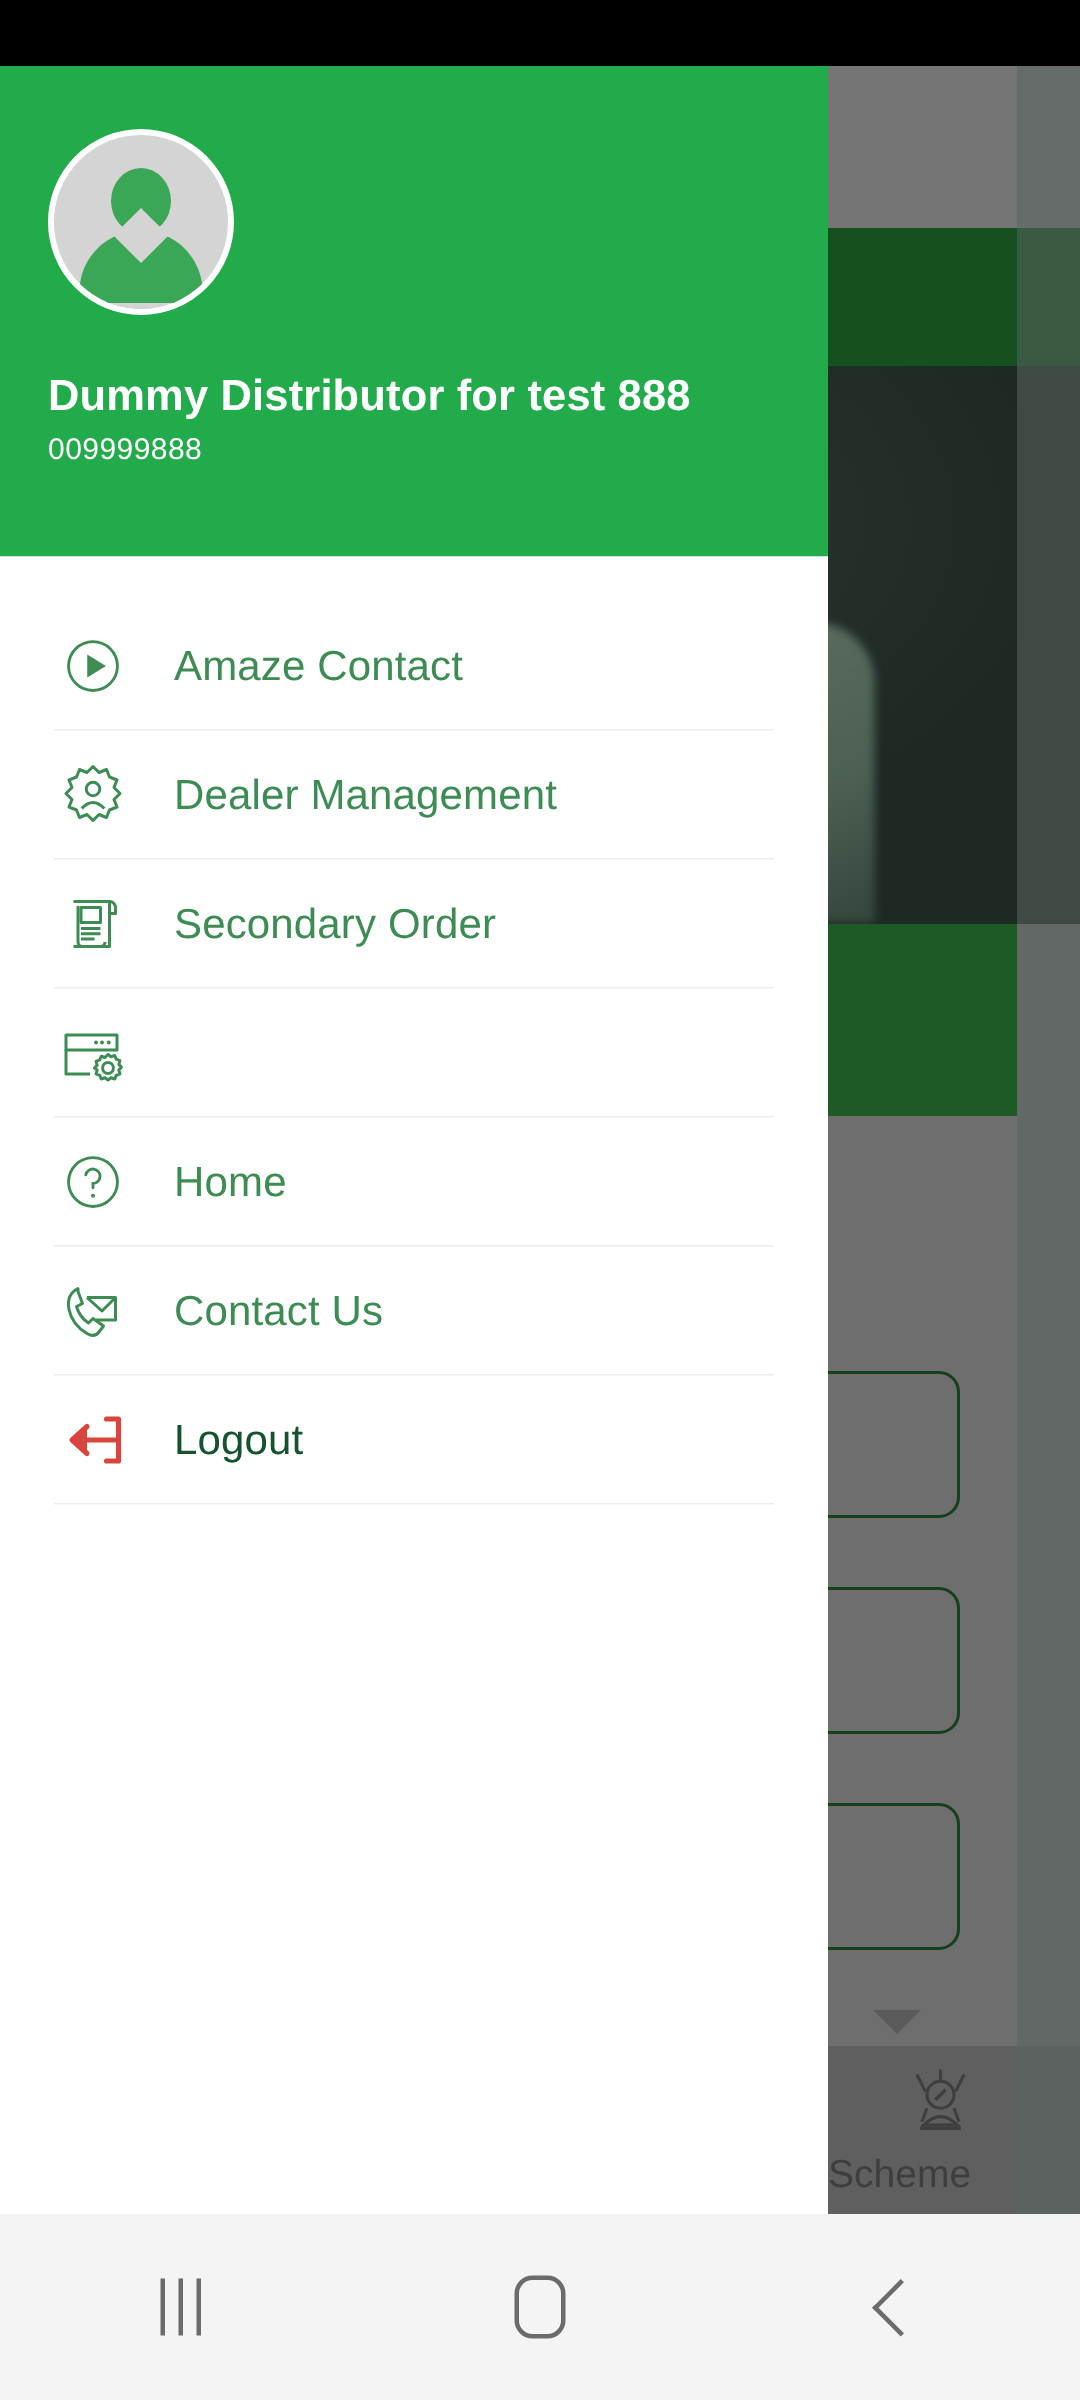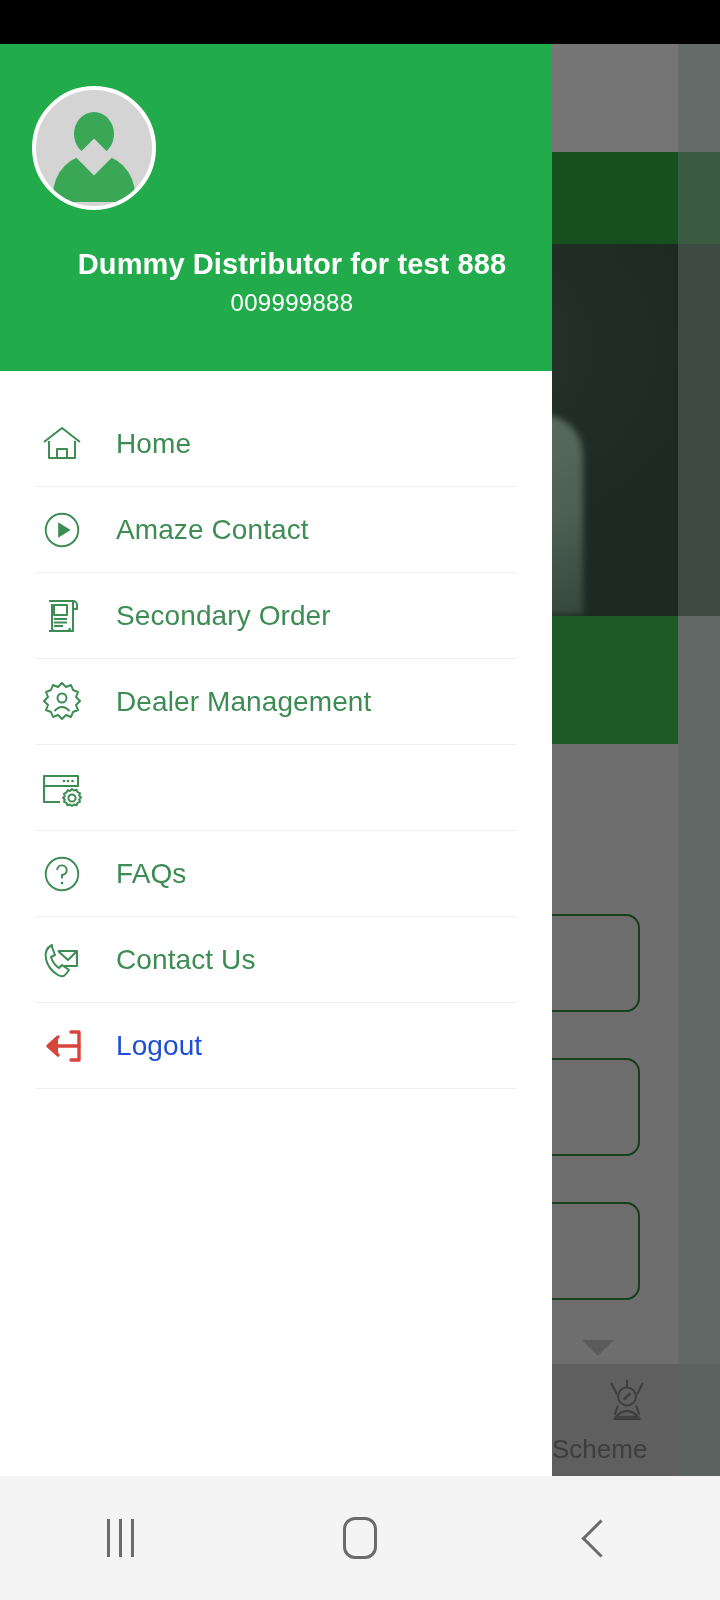--- a/index.html
+++ b/index.html
@@ -146,21 +146,20 @@
   
   .drawer {
     position: absolute;
     top: 44px; left: 0;
     width: 552px;
     height: 1432px;
     background: #ffffff;
     z-index: 40;
     display: flex;
     flex-direction: column;
-    text-align: center;
   }
   .drawer-header {
     background: #22ab4b;
     height: 327px;
     box-sizing: border-box;
     padding: 42px 0 0 32px;
     flex: none;
   }
   .avatar {
     width: 124px;
@@ -201,21 +200,21 @@
   .user-name {
     margin-top: 38px;
     color: #ffffff;
     font-size: 29px;
     font-weight: bold;
     letter-spacing: .1px;
   }
   .user-id {
     margin-top: 8px;
     color: #ffffff;
-    font-size: 24px;
+    font-size: 20px;
     letter-spacing: .3px;
   }
 
   .menu {
     flex: 1;
     padding: 30px 36px 0 36px;
     box-sizing: border-box;
     background: #fff;
   }
   .menu-item {
@@ -234,21 +233,21 @@
     justify-content: center;
   }
   .menu-icon svg { display: block; }
   .menu-label {
     color: #3d8c54;
     font-size: 28px;
     line-height: 38px;
     letter-spacing: .1px;
     padding-right: 8px;
   }
-  .menu-item.logout .menu-label { color: #1d4ed8; }
+  .menu-item.logout .menu-label { color: #14532d; }
 
   
   .navbar {
     position: absolute;
     left: 0; bottom: 0;
     width: 720px;
     height: 124px;
     background: #f4f4f4;
     display: flex;
     align-items: center;
@@ -328,63 +327,53 @@
         <span class="head"></span>
         <span class="body"></span>
         <span class="notch"></span>
       </div>
       <div class="user-name">Dummy Distributor for test 888</div>
       <div class="user-id">009999888</div>
     </div>
 
     <div class="menu">
 
-      <div class="menu-item">
-        <span class="menu-icon">
-          <svg viewBox="0 0 48 48" width="48" height="48" fill="none" stroke="#3d8c54" stroke-width="2" stroke-linejoin="round">
-            <path d="M6 22 L24 8 L42 22"></path>
-            <path d="M11 21 V38 H37 V21"></path>
-            <path d="M19 38 V29 h10 v9"></path>
-          </svg>
-        </span>
-        <span class="menu-label">Home</span>
-      </div>
 
       <div class="menu-item">
         <span class="menu-icon">
           <svg viewBox="0 0 48 48" width="46" height="46" fill="none" stroke="#3d8c54" stroke-width="2">
             <circle cx="24" cy="24" r="17"></circle>
             <path d="M20 16 L33 24 L20 32 Z" fill="#3d8c54" stroke="none"></path>
           </svg>
         </span>
         <span class="menu-label">Amaze Contact</span>
+      </div>
+
+      <div class="menu-item">
+        <span class="menu-icon">
+          <svg viewBox="0 0 48 48" width="48" height="48" fill="none" stroke="#3d8c54" stroke-width="2" stroke-linejoin="round">
+            <path d="M24 5 l4 4 5-2 2 5 5 2-2 5 4 4-4 4 2 5-5 2-2 5-5-2-4 4-4-4-5 2-2-5-5-2 2-5-4-4 4-4-2-5 5-2 2-5 5 2z"></path>
+            <circle cx="24" cy="20" r="4.5"></circle>
+            <path d="M16.5 33 q7.5 -8 15 0"></path>
+          </svg>
+        </span>
+        <span class="menu-label">Dealer Management</span>
       </div>
 
       <div class="menu-item">
         <span class="menu-icon">
           <svg viewBox="0 0 48 48" width="48" height="48" fill="none" stroke="#3d8c54" stroke-width="2" stroke-linejoin="round">
             <path d="M11 9 h24 v30 H17 a3 3 0 0 1 -3 -3 V12"></path>
             <path d="M35 9 a4 4 0 0 1 4 4 v4 h-4"></path>
             <path d="M11 39 h18 a3 3 0 0 0 3 -3"></path>
             <rect x="16" y="13" width="13" height="10"></rect>
             <path d="M16 27 h13 M16 30.5 h13 M16 34 h9"></path>
           </svg>
         </span>
         <span class="menu-label">Secondary Order</span>
-      </div>
-
-      <div class="menu-item">
-        <span class="menu-icon">
-          <svg viewBox="0 0 48 48" width="48" height="48" fill="none" stroke="#3d8c54" stroke-width="2" stroke-linejoin="round">
-            <path d="M24 5 l4 4 5-2 2 5 5 2-2 5 4 4-4 4 2 5-5 2-2 5-5-2-4 4-4-4-5 2-2-5-5-2 2-5-4-4 4-4-2-5 5-2 2-5 5 2z"></path>
-            <circle cx="24" cy="20" r="4.5"></circle>
-            <path d="M16.5 33 q7.5 -8 15 0"></path>
-          </svg>
-        </span>
-        <span class="menu-label">Dealer Management</span>
       </div>
 
 
       <div class="menu-item">
         <span class="menu-icon">
           <svg viewBox="0 0 48 48" width="48" height="48" fill="none" stroke="#3d8c54" stroke-width="2" stroke-linejoin="round">
             <path d="M6 12 h34 v10 H6 z"></path>
             <path d="M6 22 v16 h16"></path>
             <circle cx="30" cy="17" r="1.3" fill="#3d8c54" stroke="none"></circle>
             <circle cx="34.5" cy="17" r="1.3" fill="#3d8c54" stroke="none"></circle>
@@ -396,21 +385,21 @@
       </div>
 
       <div class="menu-item">
         <span class="menu-icon">
           <svg viewBox="0 0 48 48" width="46" height="46" fill="none" stroke="#3d8c54" stroke-width="2">
             <circle cx="24" cy="24" r="17"></circle>
             <path d="M19 19 a5 5 0 1 1 5 6 v3" stroke-linecap="round"></path>
             <circle cx="24" cy="33.5" r="1.4" fill="#3d8c54" stroke="none"></circle>
           </svg>
         </span>
-        <span class="menu-label">FAQs</span>
+        <span class="menu-label">Home</span>
       </div>
 
       <div class="menu-item">
         <span class="menu-icon">
           <svg viewBox="0 0 48 48" width="48" height="48" fill="none" stroke="#3d8c54" stroke-width="2" stroke-linejoin="round">
             <path d="M14 9 q-8 4 -6 14 q2 10 12 16 q5 3 8 -1 l3-4 -7-5 -3 3 q-6-4 -8-11 l4-2 -3-8z"></path>
             <path d="M20 15 h19 v15 H26"></path>
             <path d="M20 15 l10 9 9-9"></path>
           </svg>
         </span>

